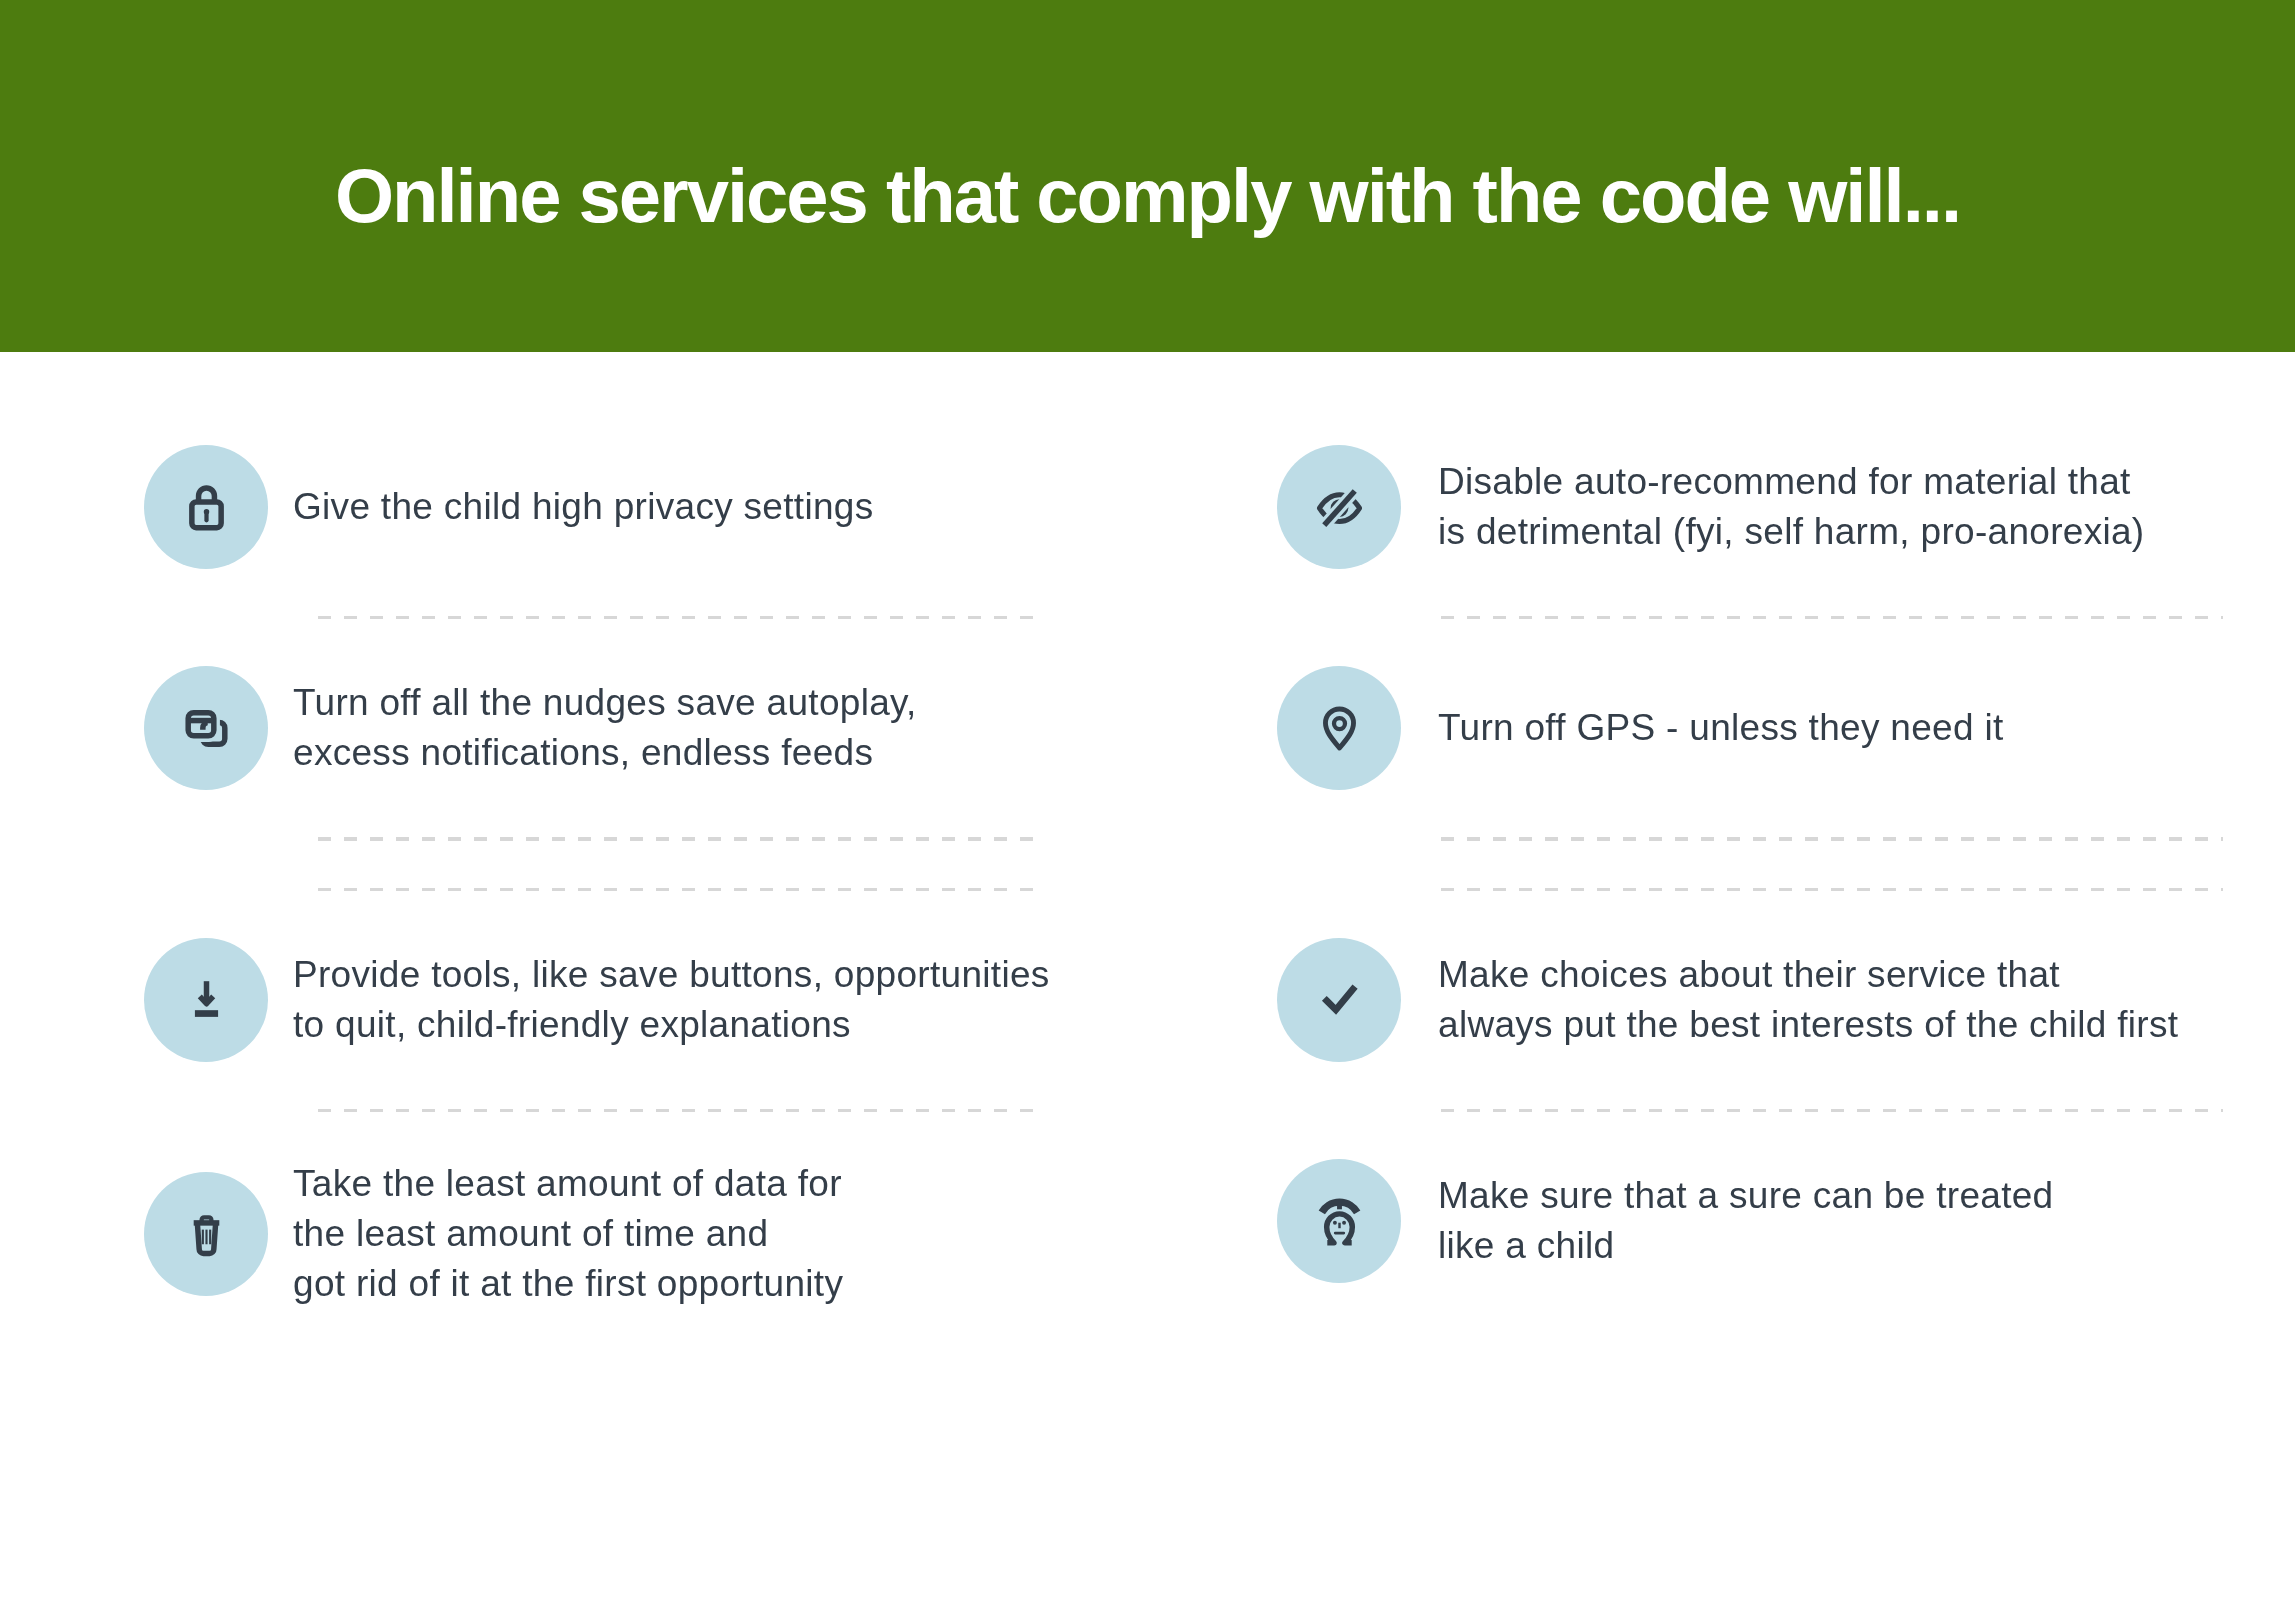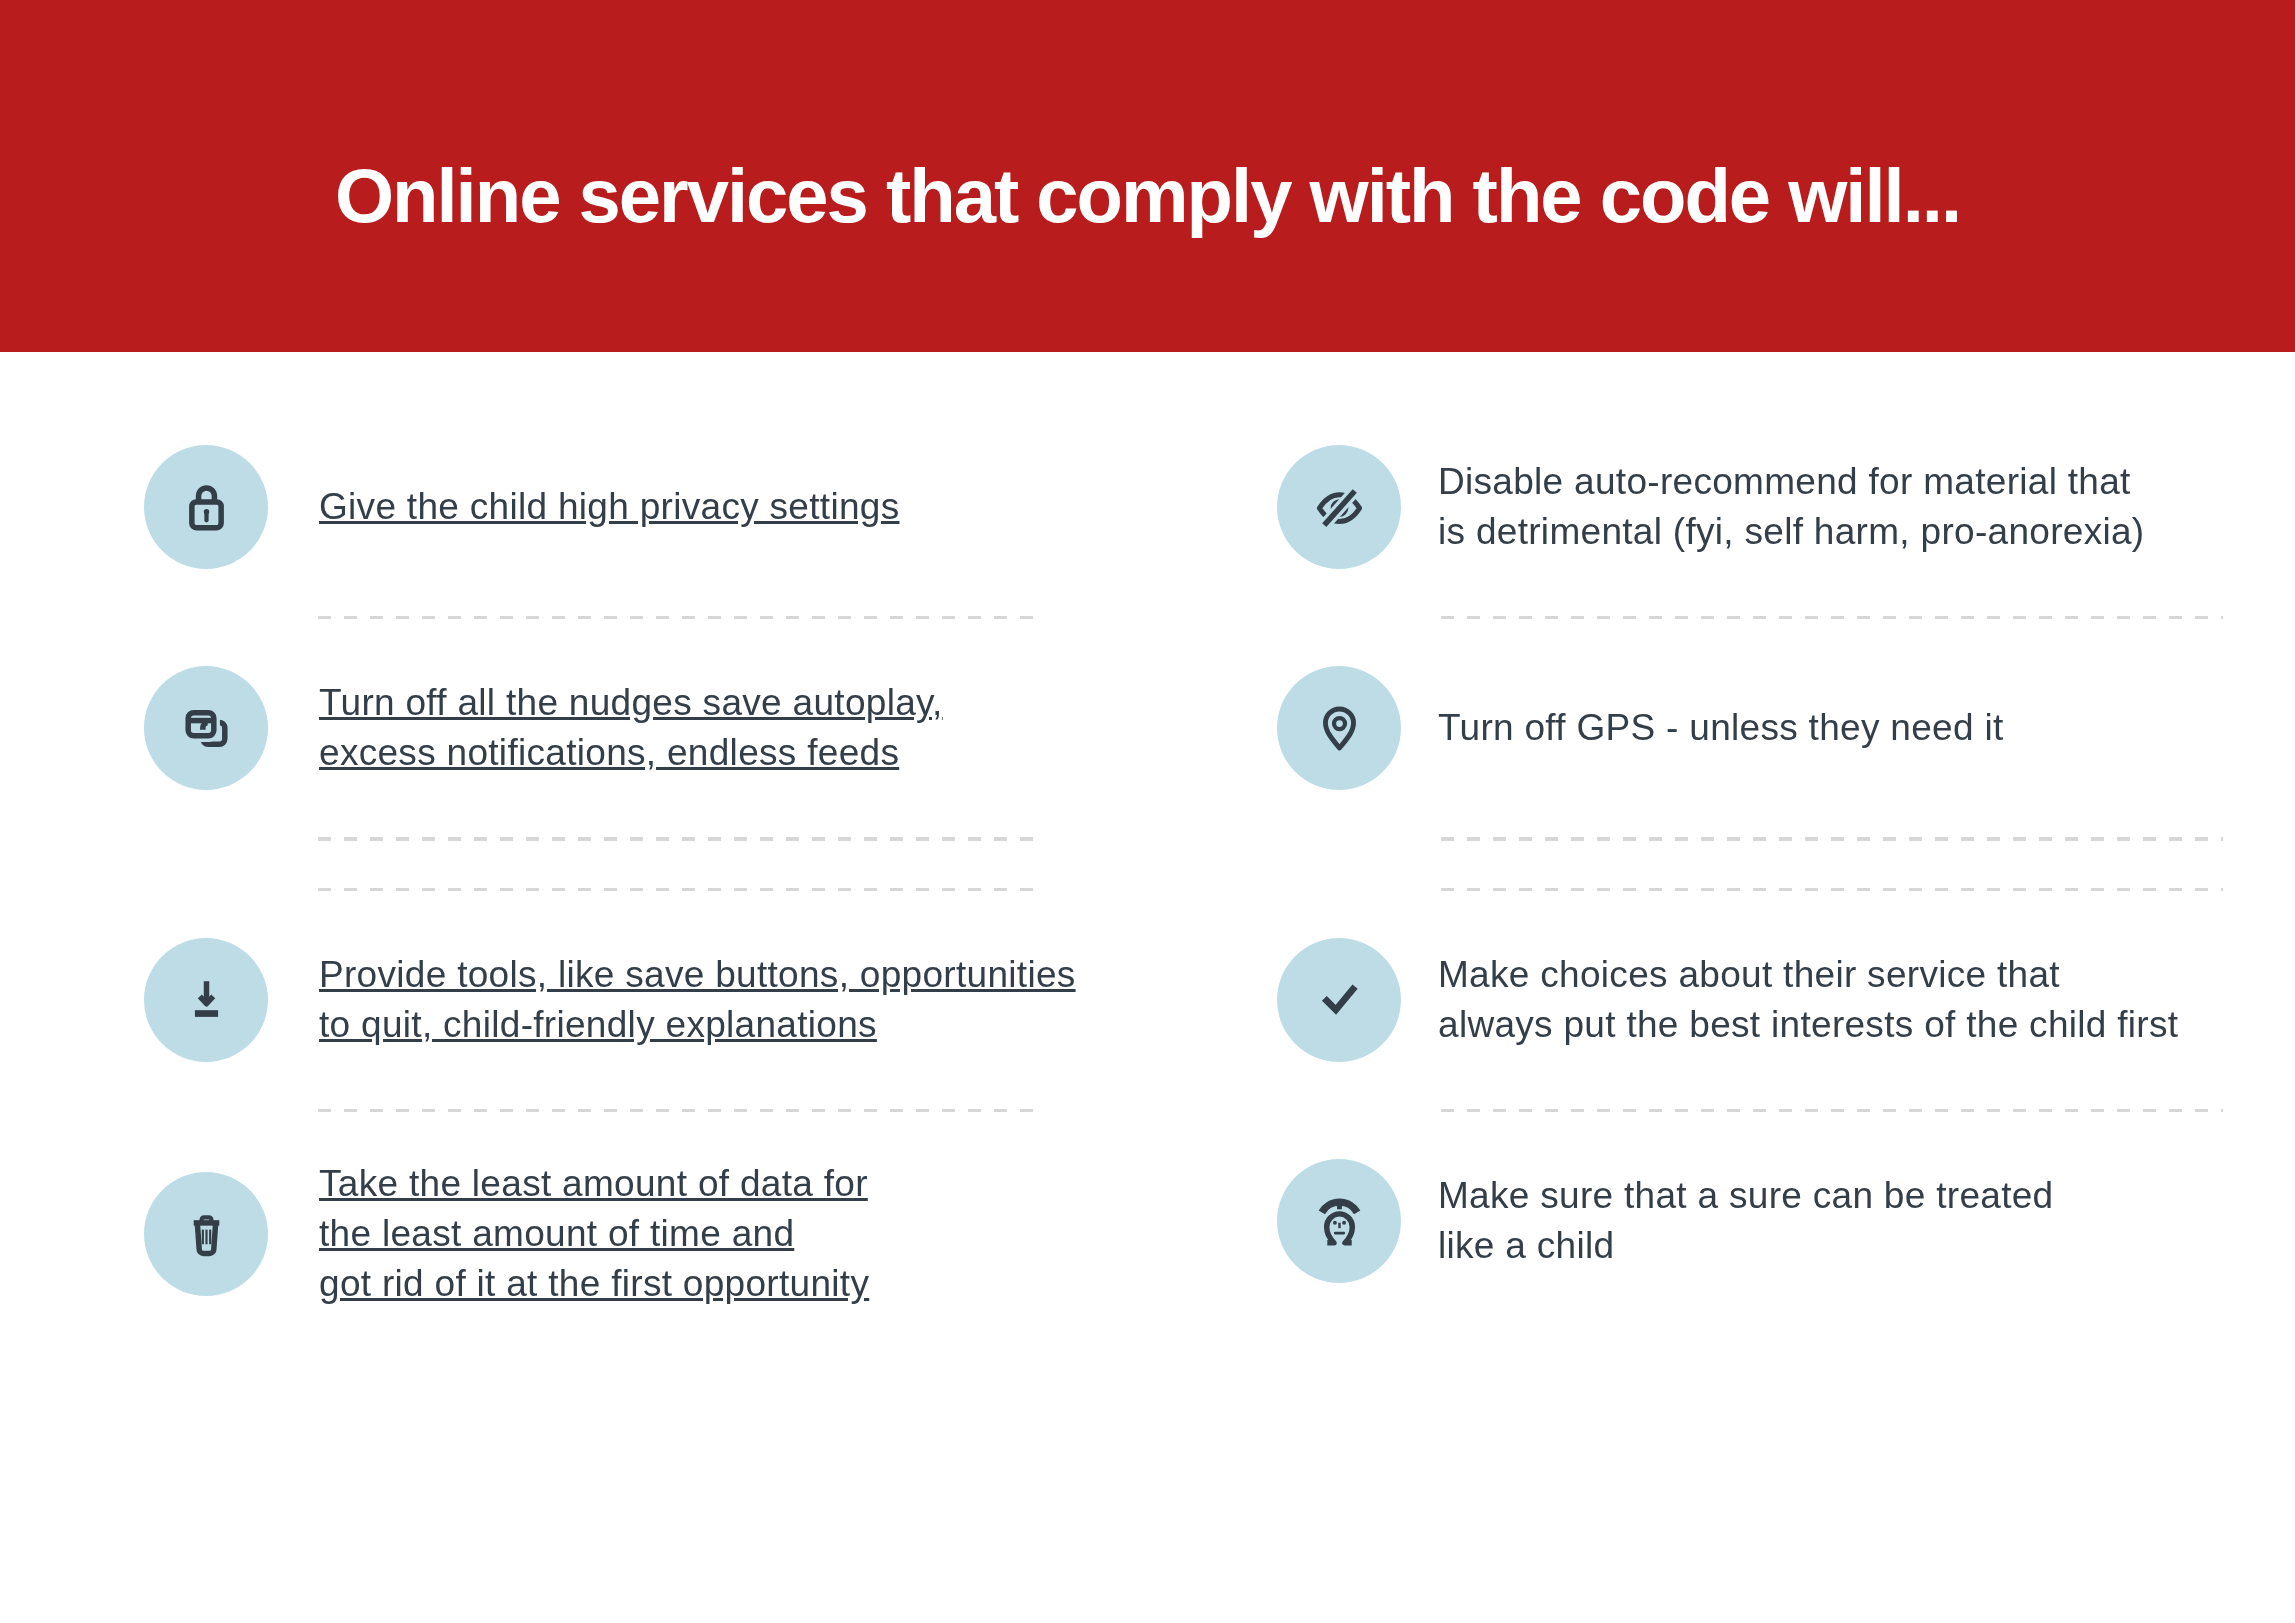--- a/index.html
+++ b/index.html
@@ -2,42 +2,42 @@
 <html style="font-size:10.5px"><head>
 <meta charset="utf-8">
 <style>
   html,body{margin:0;padding:0;}
   body{
     width:2295px;height:1623px;background:#ffffff;
     font-family:"Liberation Sans", sans-serif;
     position:relative;overflow:hidden;
   }
   .banner{
-    height:352px;background:#b91c1c;
+    height:352px;background:#4d7c0f;
     display:flex;align-items:center;justify-content:center;
   }
   .banner h1{
     margin:0;padding-top:39px;color:#ffffff;
     font-size:76px;font-weight:bold;letter-spacing:-2px;
   }
   .content{position:relative;}
   .col{position:absolute;top:93px;}
   .col-left{left:144px;width:1047px;}
   .col-right{left:1277px;width:1021px;}
   .row{display:flex;align-items:center;min-height:124px;}
   .icon-circle{
     width:124px;height:124px;border-radius:50%;background:#bddce6;
     flex:0 0 auto;display:flex;align-items:center;justify-content:center;
   }
   .icon-circle svg{display:block;}
   .text{
     font-size:37px;line-height:50px;color:#343e49;
     white-space:pre-line;letter-spacing:0.3px;
   }
-  .col-left .text{margin-left:51px;text-decoration:underline;}
+  .col-left .text{margin-left:25px;}
   .col-right .text{margin-left:37px;}
   .sep{
     height:3.3px;margin-top:47px;margin-bottom:47px;
     background:repeating-linear-gradient(to right,#d7d7d7 0 13px,transparent 13px 26px);
   }
   .sep-left{margin-left:174px;width:726px;}
   .sep-right{margin-left:164px;width:782px;}
 </style>
 </head>
 <body>

